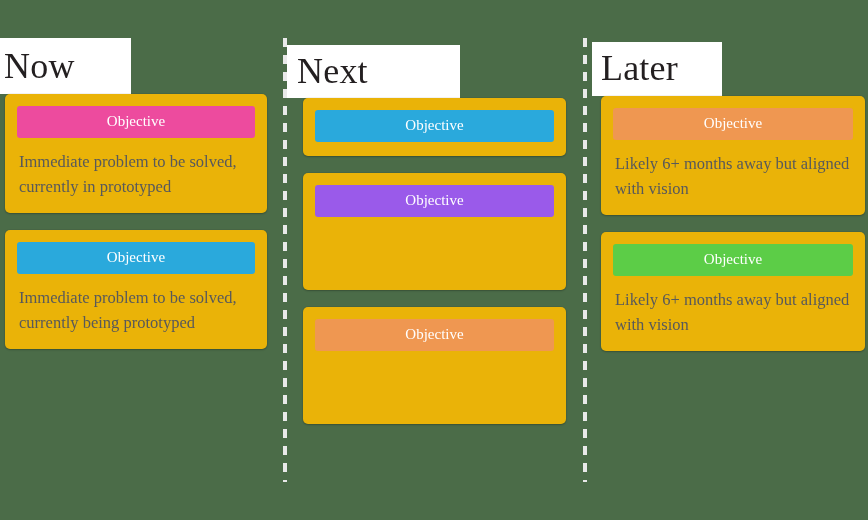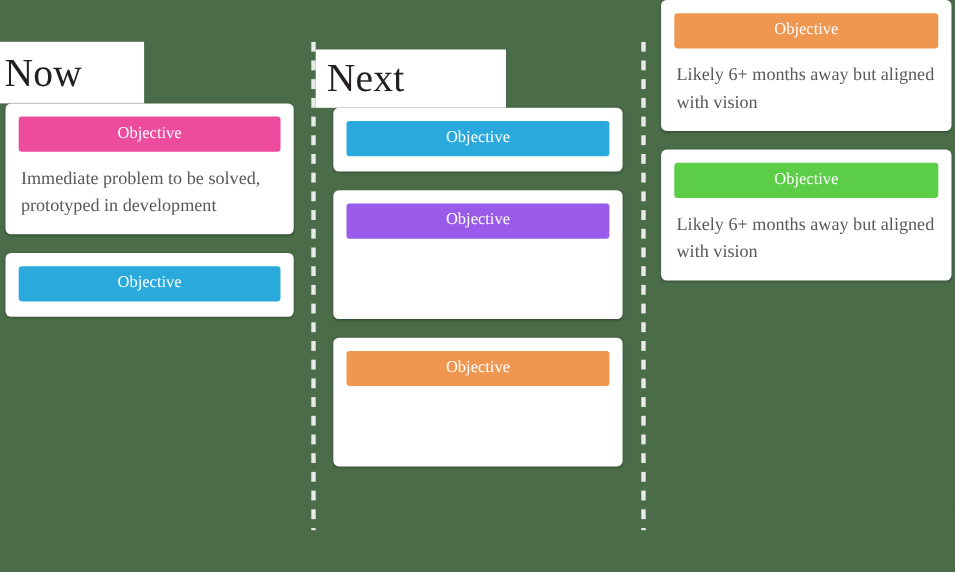--- a/index.html
+++ b/index.html
@@ -66,21 +66,21 @@
   .hdr-next  { margin: 45px 0 0 4px; padding: 8px 92px 9px 10px; }
   .hdr-later { margin: 42px 0 0 9px;  padding: 8px 44px 10px 9px; }
 
   
   .card-list {
     list-style: none;
     margin: 0;
     padding: 0;
   }
   .card {
-    background: #ffffff;
+    background: #eab308;
     border-radius: 5px;
     box-shadow: 0 1px 2px rgba(0,0,0,0.22), 0 0 0 1px rgba(0,0,0,0.04);
     box-sizing: border-box;
     padding: 12px 12px 14px 12px;
     position: relative;
   }
   .col-now   .card { width: 262px; margin: 0 0 17px 5px; }
   .col-next  .card { width: 263px; margin: 0 0 17px 20px; }
   .col-later .card { width: 264px; margin: 0 0 17px 18px; }
 
@@ -110,24 +110,25 @@
 <body style="background-color: rgb(75, 108, 72);">
 
 <div class="board">
 
   <section class="column col-now">
     <div class="col-header hdr-now">Now</div>
 
     <ul class="card-list">
       <li class="card">
         <span class="badge" style="background-color: rgb(237, 75, 158);">Objective</span>
-        <p class="card-text">Immediate problem to be solved, prototyped in development</p>
+        <p class="card-text">Immediate problem to be solved, currently in prototyped</p>
       </li>
       <li class="card">
         <span class="badge" style="background-color: rgb(42, 169, 220);">Objective</span>
+        <p class="card-text">Immediate problem to be solved, currently being prototyped</p>
       </li>
     </ul>
   </section>
 
   <section class="column col-next">
     <div class="col-header hdr-next">Next</div>
 
     <ul class="card-list">
       <li class="card">
         <span class="badge" style="background-color: rgb(42, 169, 220);">Objective</span>
@@ -137,20 +138,21 @@
 
       </li>
       <li class="card empty-body">
         <span class="badge" style="background-color: rgb(239, 151, 81);">Objective</span>
 
       </li>
     </ul>
   </section>
 
   <section class="column col-later">
+    <div class="col-header hdr-later">Later</div>
 
     <ul class="card-list">
       <li class="card">
         <span class="badge" style="background-color: rgb(239, 151, 81);">Objective</span>
         <p class="card-text">Likely 6+ months away but aligned with vision</p>
       </li>
       <li class="card">
         <span class="badge" style="background-color: rgb(92, 205, 71);">Objective</span>
         <p class="card-text">Likely 6+ months away but aligned with vision</p>
       </li>

